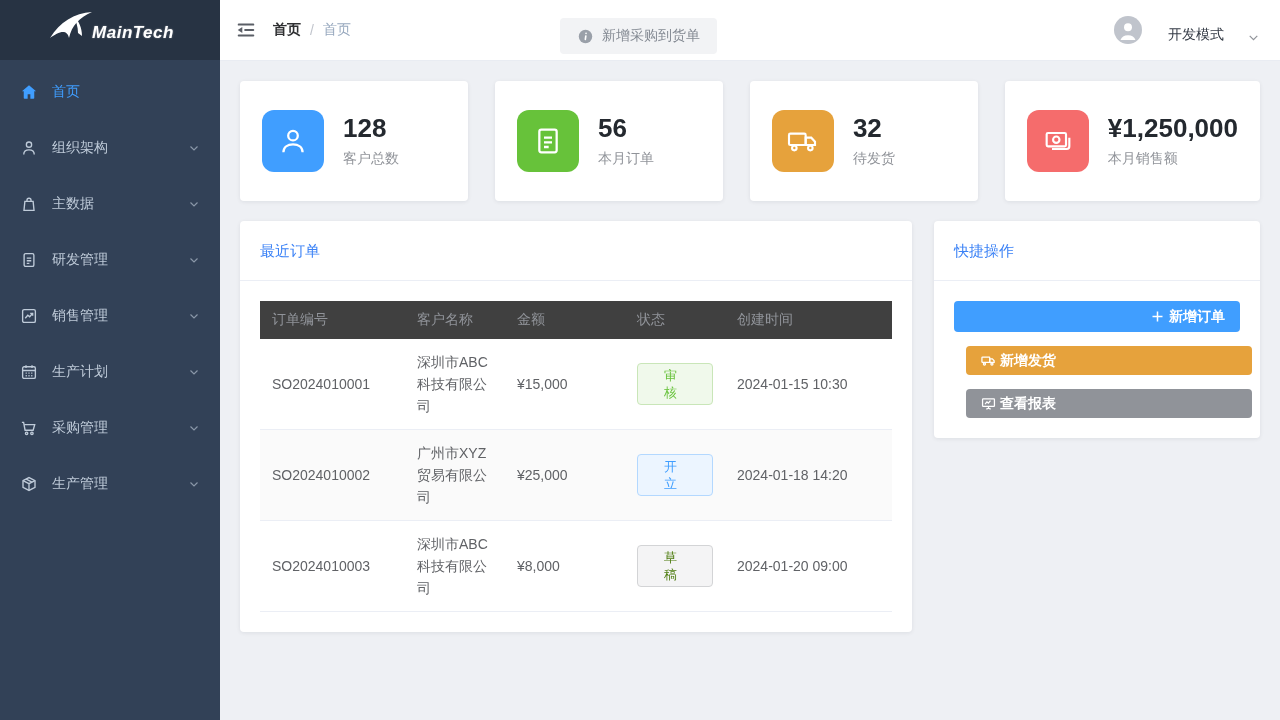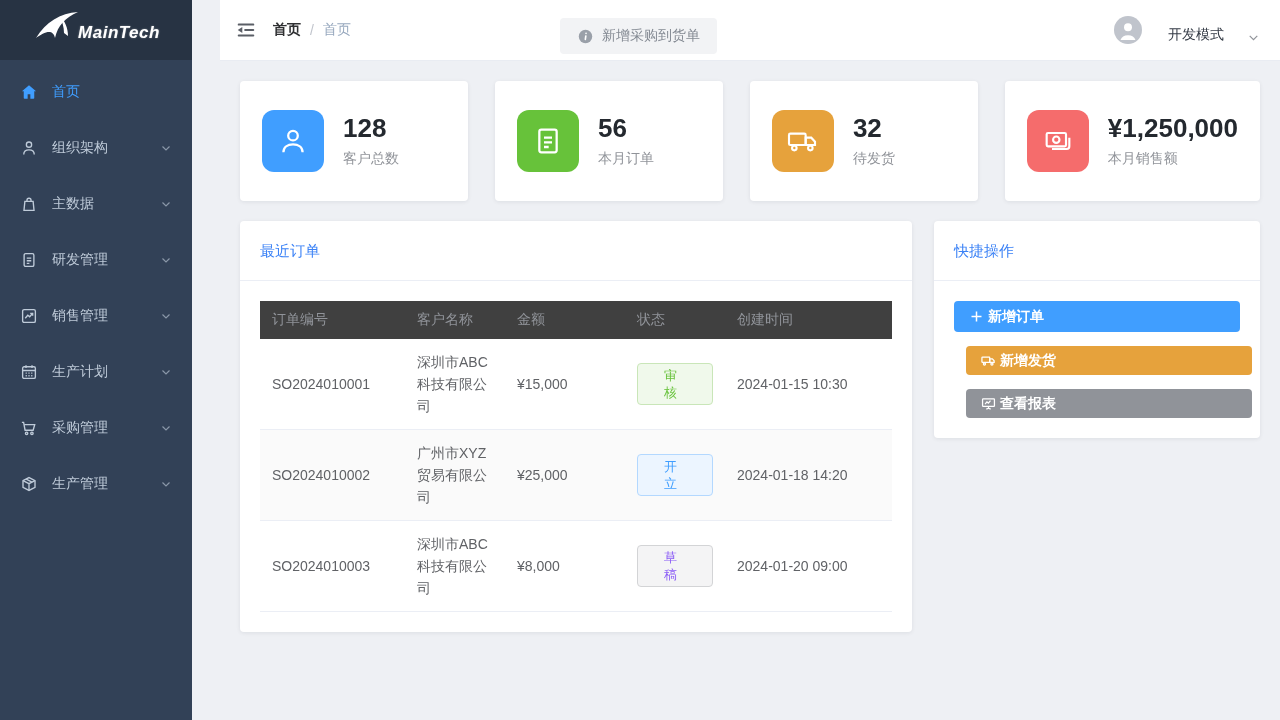--- a/index.html
+++ b/index.html
@@ -1,20 +1,20 @@
 <!DOCTYPE html>
 <html><head>
 <meta charset="utf-8">
 <style>
   * { margin:0; padding:0; box-sizing:border-box; }
   html,body { width:1280px; height:720px; overflow:hidden;
     font-family:"Liberation Sans","DejaVu Sans",sans-serif; background:#eef0f4; }
 
   
-  .sidebar { position:absolute; left:0; top:0; width:192px; height:720px;
+  .sidebar { position:absolute; left:0; top:0; width:220px; height:720px;
     background:#324157; z-index:5; }
   .logo-area { height:60px; background:#273343; display:flex; align-items:center;
     justify-content:center; }
   .logo-wrap { display:flex; align-items:flex-end; }
   .logo-swoosh { width:52px; height:44px; margin-right:-6px; }
   .logo-text { color:#fff; font-style:italic; font-weight:bold; font-size:17px;
     letter-spacing:.5px; padding-bottom:9px; text-shadow:0 0 2px rgba(255,255,255,.4); }
   .menu { padding-top:4px; }
   .menu-item { height:56px; display:flex; align-items:center; padding:0 20px;
     color:#bfcbd9; font-size:14px; cursor:pointer; }
@@ -315,33 +315,33 @@
               <td>SO2024010002</td>
               <td>广州市XYZ贸易有限公司</td>
               <td>¥25,000</td>
               <td><span class="tag" style="color: rgb(64, 158, 255); background: rgb(236, 245, 255); border-color: rgb(179, 216, 255);">开立</span></td>
               <td>2024-01-18 14:20</td>
             </tr>
             <tr>
               <td>SO2024010003</td>
               <td>深圳市ABC科技有限公司</td>
               <td>¥8,000</td>
-              <td><span class="tag" style="color: #8b5cf6; background: rgb(244, 244, 245); border-color: rgb(211, 212, 214); font-family: Liberation Serif, serif;">草稿</span></td>
+              <td><span class="tag" style="color: #4d7c0f; background: rgb(244, 244, 245); border-color: rgb(211, 212, 214); font-family: Liberation Serif, serif;">草稿</span></td>
               <td>2024-01-20 09:00</td>
             </tr>
           </tbody>
         </table>
       </div>
     </div>
 
     <div class="panel panel-right">
       <div class="panel-header">快捷操作</div>
       <div class="panel-body">
 
-        <button class="qa-btn" style="background: rgb(64, 158, 255);">
+        <button class="qa-btn" style="background: rgb(64, 158, 255); justify-content: flex-end;">
           <svg class="qa-icon" viewBox="0 0 24 24" fill="none" stroke="#fff" stroke-width="2.4">
             <path d="M12 4 v16 M4 12 h16"></path>
           </svg>
           <span>新增订单</span>
         </button>
 
 
         <button class="qa-btn indent" style="background: rgb(230, 162, 60);">
           <svg class="qa-icon" viewBox="0 0 24 24" fill="none" stroke="#fff" stroke-width="2">
             <rect x="1.5" y="6.5" width="12.5" height="8.5" rx="1"></rect>

